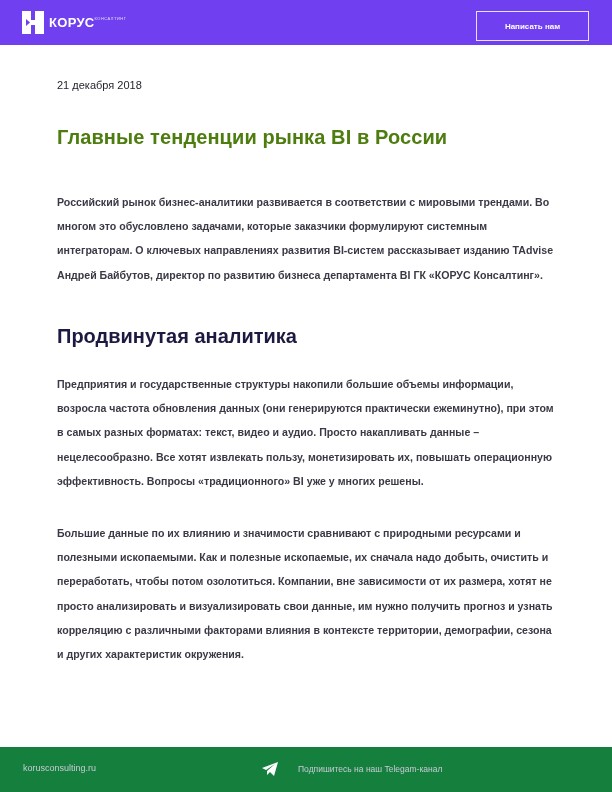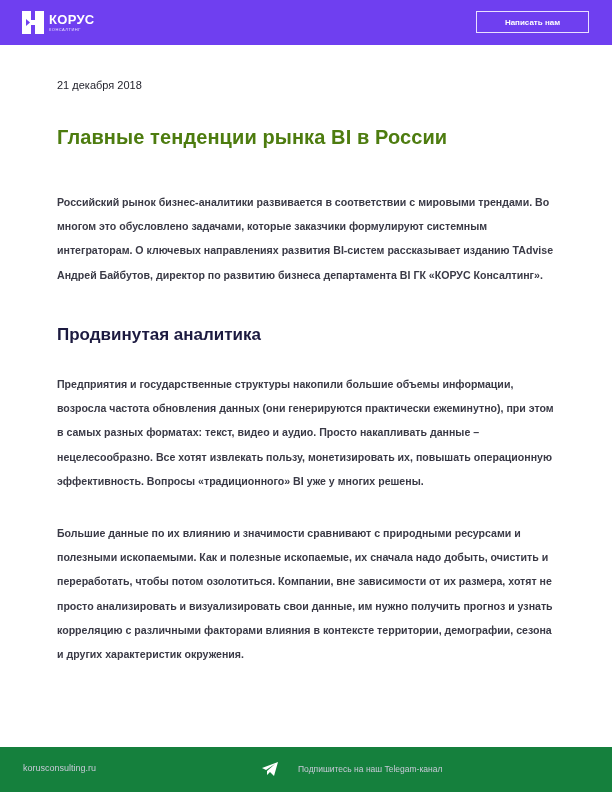--- a/index.html
+++ b/index.html
@@ -6,37 +6,37 @@
     html, body { width: 612px; height: 792px; background: #ffffff; overflow: hidden; }
     body { font-family: "Liberation Sans", "DejaVu Sans", sans-serif; color: #2b2b35; position: relative; }
 
     .header {
       position: absolute; left: 0; top: 0; width: 612px; height: 45px;
       background: #6f3ff0;
     }
     .logo { position: absolute; left: 22px; top: 11px; display: flex; align-items: center; }
     .logo-mark { width: 22px; height: 23px; position: relative; }
     .logo-mark svg { display: block; }
-    .logo-text { margin-left: 5px; display: flex; flex-direction: column; }
+    .logo-text { margin-left: 5px; display: flex; flex-direction: row; }
     .logo-name { color: #fff; font-weight: 700; font-size: 13px; letter-spacing: 0.3px; line-height: 14px; }
     .logo-sub { color: #e6dcff; font-size: 4px; letter-spacing: 0.5px; line-height: 6px; }
 
     .btn-write {
-      position: absolute; left: 476px; top: 11px; width: 113px; height: 22px;
+      position: absolute; left: 476px; top: 11px; width: 113px; height: 30px;
       border: 1px solid #e9e0ff; color: #fff; background: transparent;
       font-size: 8px; font-weight: 700; display: flex; align-items: center; justify-content: center;
       font-family: "Liberation Sans", sans-serif;
     }
 
     .date { position: absolute; left: 57px; top: 79px; font-size: 11px; color: #1f1f29; }
     .title { position: absolute; left: 57px; top: 126px; font-size: 20px; font-weight: 700; color: #4d7c0f; letter-spacing: 0.1px; white-space: nowrap; }
 
     .para { position: absolute; left: 57px; width: 500px; font-size: 10.6px; line-height: 24.2px; color: #3a3a46; font-weight: bold; }
     .p1 { top: 190px; }
-    .h2 { position: absolute; left: 57px; top: 325px; font-size: 17px; font-weight: 700; color: #1c1a40; }
+    .h2 { position: absolute; left: 57px; top: 325px; font-size: 20px; font-weight: 700; color: #1c1a40; }
     .p2 { top: 372px; }
     .p3 { top: 521px; }
 
     .footer {
       position: absolute; left: 0; top: 747px; width: 612px; height: 45px;
       background: #15803d;
     }
     .footer-site { position: absolute; left: 23px; top: 16px; font-size: 9px; color: #c9c9d8; }
     .tg-icon { position: absolute; left: 262px; top: 15px; width: 16px; height: 14px; }
     .tg-text { position: absolute; left: 286px; top: 17px; font-size: 8.5px; color: #c9c9d8; padding-left: 12px; }

